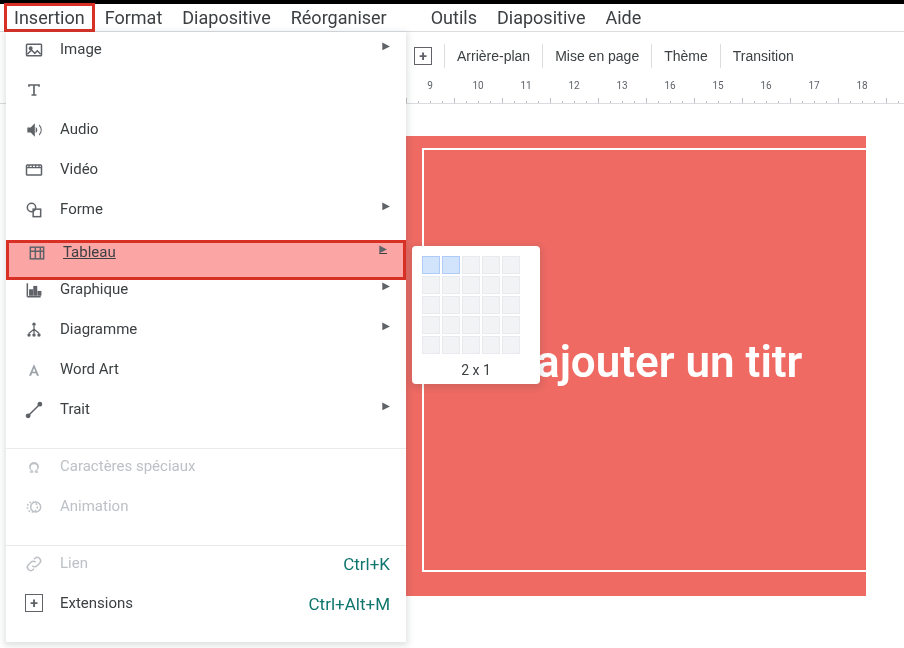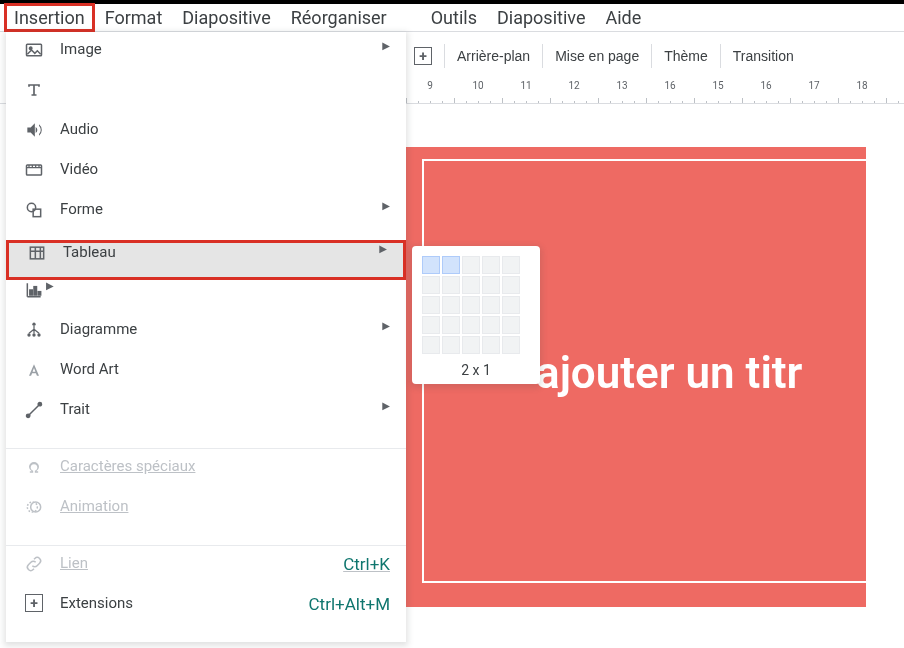--- a/index.html
+++ b/index.html
@@ -110,21 +110,20 @@
     height: 544px;
     background: #fff;
   }
   .slide {
     position: absolute;
     left: 0;
     top: 32px;
     width: 460px;
     height: 460px;
     background: #ee6a63;
-    margin-top: 11px;
   }
   .slide-border {
     position: absolute;
     left: 16px;
     top: 12px;
     right: 0;
     bottom: 24px;
     border: 2px solid #fff;
     border-right: none;
   }
@@ -155,41 +154,42 @@
     padding: 0 16px;
     color: #3c4043;
     font-size: 15px;
     position: relative;
   }
   .menu-item.highlight-red {
     border: 3px solid #d93025;
     height: 40px;
   }
   .menu-item.hover {
-    background: #e5e5e5;
+    background: #fca5a5;
+    text-decoration: underline;
   }
   .menu-item .icon {
     width: 24px;
     display: flex;
     justify-content: center;
     color: #5f6368;
   }
   .menu-item .label {
     flex: 1;
     margin-left: 14px;
   }
   .menu-item .arrow {
     color: #5f6368;
     font-size: 10px;
   }
   .menu-item .shortcut {
     color: #0f766e;
     font-size: 17px;
   }
-  .menu-item.disabled { color: #bdc1c6; text-decoration: underline; }
+  .menu-item.disabled { color: #bdc1c6; }
   .menu-item.disabled .icon { color: #bdc1c6; }
   .menu-sep {
     height: 1px;
     background: #e8eaed;
     margin: 8px 0;
   }
   
   .table-picker {
     position: absolute;
     left: 412px;
@@ -382,20 +382,21 @@
   </div>
   <div class="menu-item">
     <span class="icon">
         <svg viewBox="0 0 24 24" fill="none" stroke="currentColor" stroke-width="1.8">
           <path d="M4 20V4M4 20h16"></path>
           <rect x="7" y="12" width="3" height="6" fill="currentColor"></rect>
           <rect x="12" y="8" width="3" height="10" fill="currentColor"></rect>
           <rect x="17" y="14" width="3" height="4" fill="currentColor"></rect>
         </svg>
       </span>
+    <span class="label">Graphique</span>
     <span class="arrow">▶</span>
   </div>
   <div class="menu-item">
     <span class="icon">
         <svg viewBox="0 0 24 24" fill="currentColor">
           <circle cx="12" cy="5" r="2"></circle>
           <circle cx="6" cy="18" r="2"></circle>
           <circle cx="12" cy="18" r="2"></circle>
           <circle cx="18" cy="18" r="2"></circle>
           <path d="M12 7v4M12 11l-6 5M12 11l6 5M12 11v5" stroke="currentColor" stroke-width="1.5" fill="none"></path>

